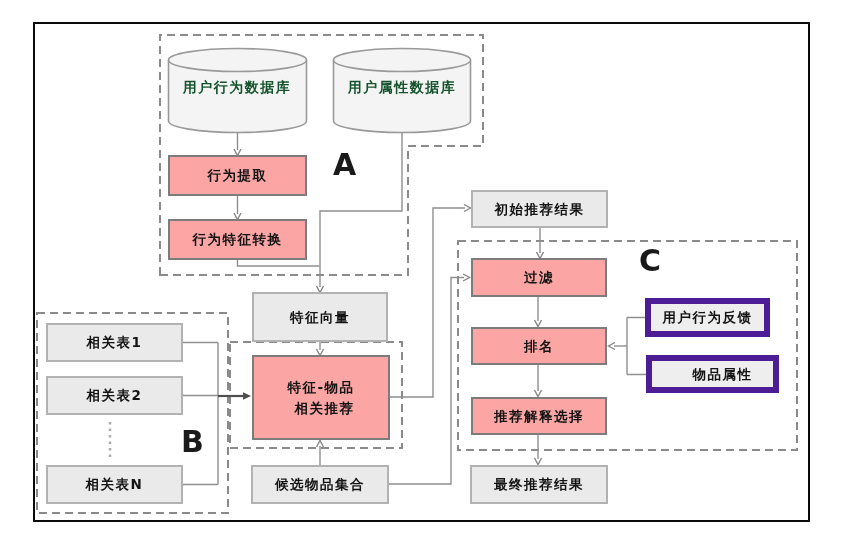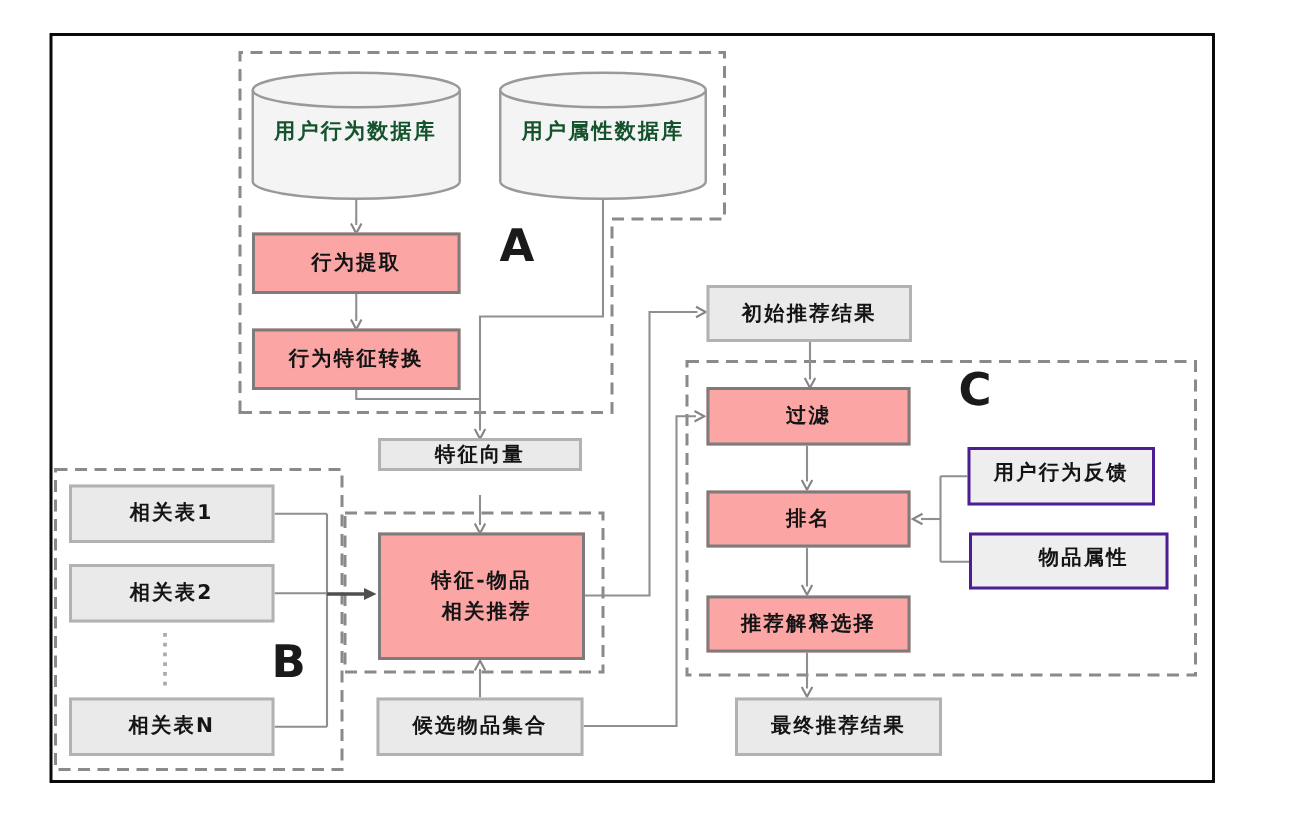--- a/index.html
+++ b/index.html
@@ -12,21 +12,21 @@
     box-sizing:border-box;border:2px solid #0a0a0a;background:transparent;
   }
   svg.wires{position:absolute;left:0;top:0;width:863px;height:542px;}
   .node{
     position:absolute;box-sizing:border-box;
     display:flex;align-items:center;justify-content:center;text-align:center;
     font-weight:bold;font-size:13.5px;color:#141414;letter-spacing:1.5px;line-height:1.2;
   }
   .proc{background:#fca5a5;border:2px solid #7c7c7c;}
   .data{background:#eaeaea;border:2px solid #b2b2b2;}
-  .data-lite{background:#eeeeee;border:2px solid #4c1d95;font-family:Liberation Mono, monospace;}
+  .data-lite{background:#eeeeee;border:6px solid #4c1d95;}
   .two-line span{display:block;line-height:21px;}
   .cyl-label{
     position:absolute;display:flex;align-items:center;justify-content:center;
     font-weight:bold;font-size:14px;color:#14532d;letter-spacing:1.5px;text-align:center;
   }
   .glabel{
     position:absolute;font-weight:bold;font-size:30px;color:#1a1a1a;line-height:1;
   }
 </style>
 </head>
@@ -86,21 +86,21 @@
     <span>用户属性数据库</span>
   </div>
 
   <div class="node proc" style="left:168px;top:155px;width:139px;height:41px;">
     <span>行为提取</span>
   </div>
   <div class="node proc" style="left:168px;top:219px;width:139px;height:41px;">
     <span>行为特征转换</span>
   </div>
 
-  <div class="node data" style="left:252px;top:292px;width:136px;height:22px;">
+  <div class="node data" style="left:252px;top:292px;width:136px;height:50px;">
     <span>特征向量</span>
   </div>
   <div class="node proc two-line" style="left:252px;top:355px;width:138px;height:85px;text-align:right;">
     <div>
       <span>特征-物品</span>
       <span>相关推荐</span>
     </div>
   </div>
   <div class="node data" style="left:251px;top:465px;width:138px;height:39px;">
     <span>候选物品集合</span>
@@ -121,21 +121,21 @@
   </div>
   <div class="node proc" style="left:471px;top:258px;width:136px;height:39px;">
     <span>过滤</span>
   </div>
   <div class="node proc" style="left:471px;top:327px;width:136px;height:38px;">
     <span>排名</span>
   </div>
   <div class="node proc" style="left:471px;top:397px;width:136px;height:38px;">
     <span>推荐解释选择</span>
   </div>
-  <div class="node data" style="left:470px;top:465px;width:138px;height:39px;margin-left:20px;">
+  <div class="node data" style="left:470px;top:465px;width:138px;height:39px;">
     <span>最终推荐结果</span>
   </div>
   <div class="node data-lite" style="left:645px;top:298px;width:125px;height:39px;">
     <span>用户行为反馈</span>
   </div>
   <div class="node data-lite" style="left:646px;top:355px;width:133px;height:38px;padding-left:20px;">
     <span>物品属性</span>
   </div>
 
   <div class="glabel" style="left:333px;top:150px;">A</div>

